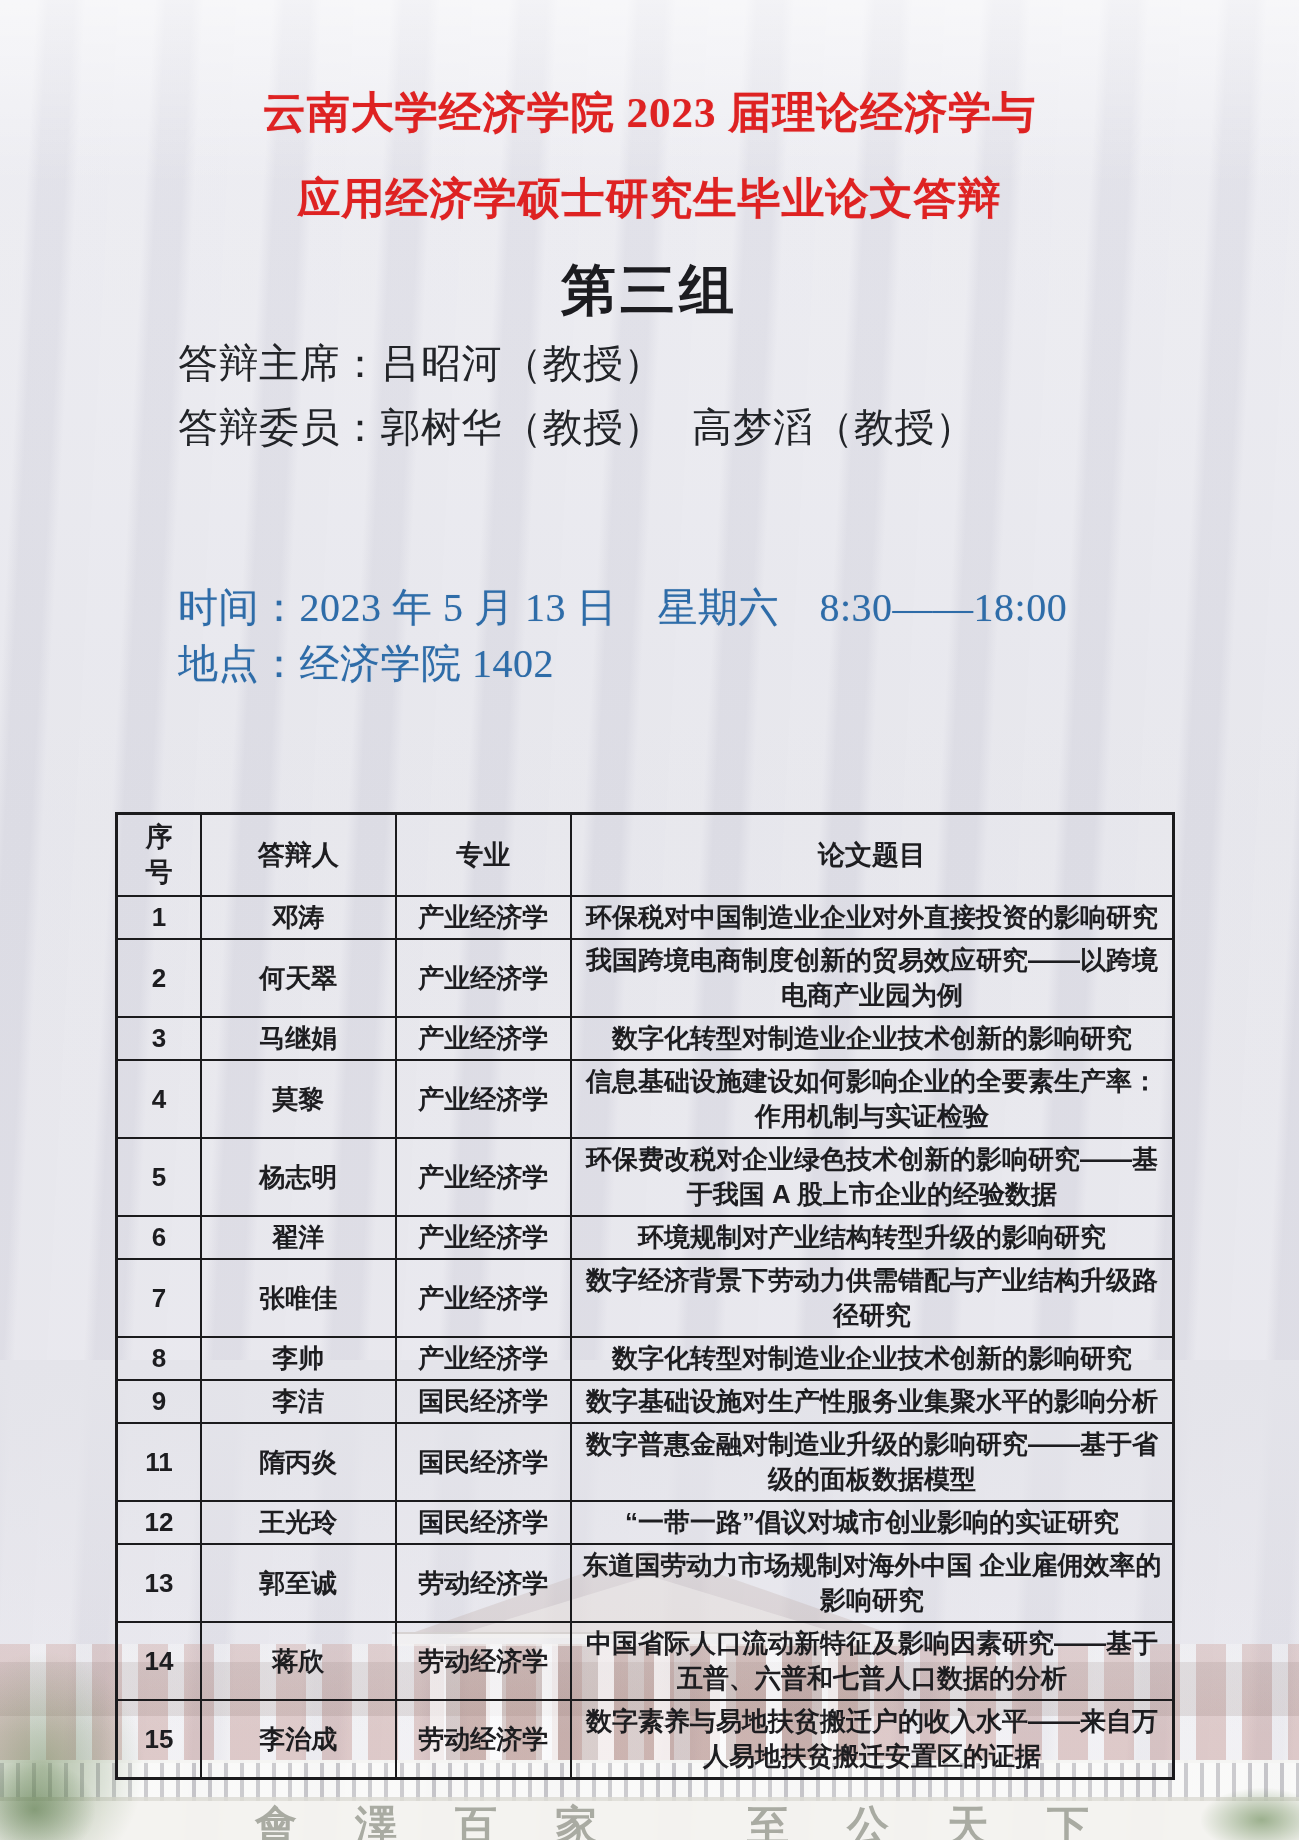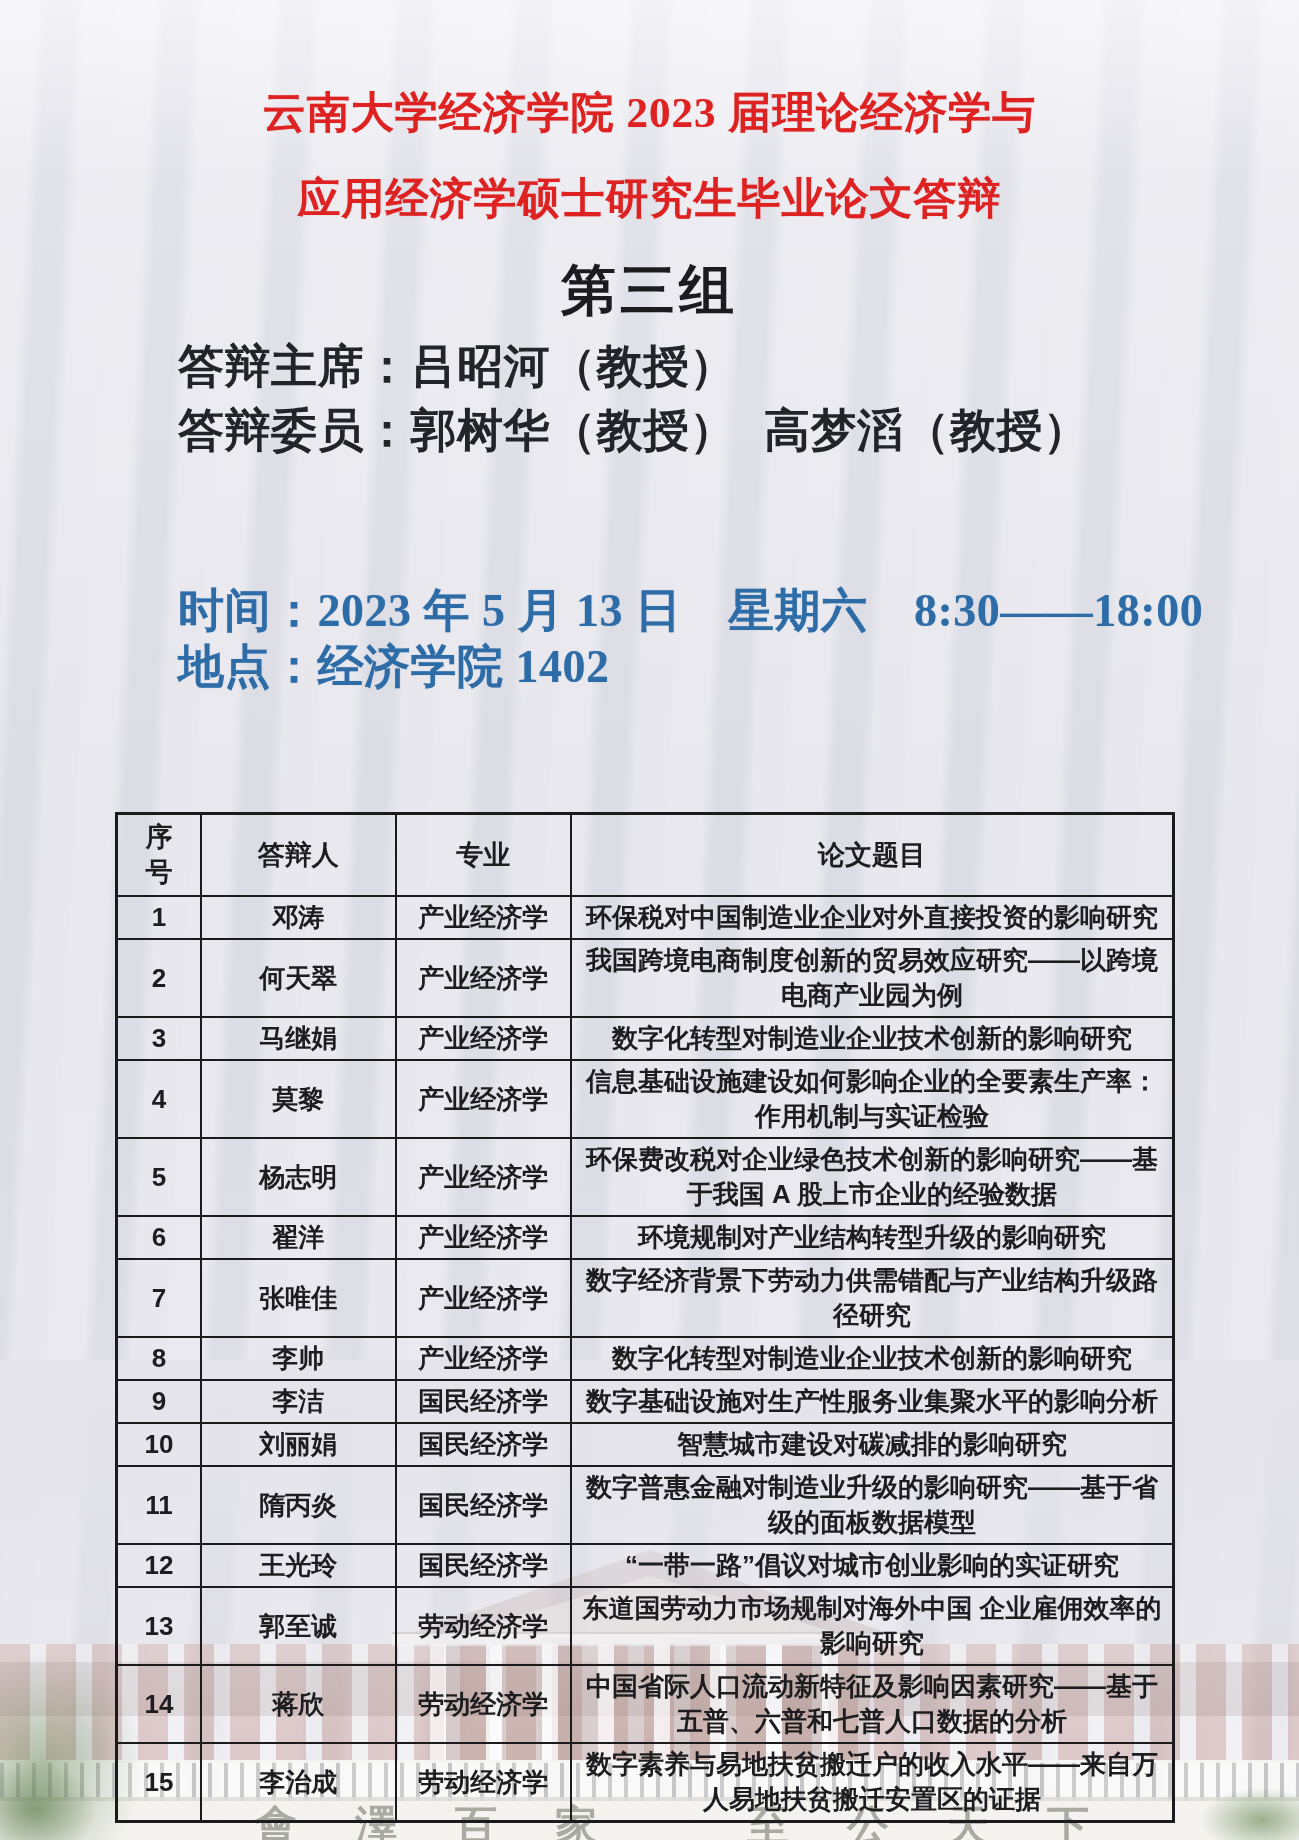--- a/index.html
+++ b/index.html
@@ -78,21 +78,21 @@
     color:#de2222; font-size:43px; font-weight:bold; letter-spacing:1px;
     text-shadow:0 0 1px rgba(222,34,34,.4);
   }
   .title-line.l1 { top:84px; }
   .title-line.l2 { top:170px; }
   .group-heading {
     position:absolute; left:0; right:0; top:254px; text-align:center;
     color:#1c1c20; font-size:55px; font-weight:bold; letter-spacing:4px;
   }
   .info-line {
-    position:absolute; color:#222428; font-size:46px; font-weight:bold;
+    position:absolute; color:#222428; font-size:40px; font-weight:normal;
     white-space:pre; letter-spacing:.5px;
   }
   .chair      { top:336px; left:178px; }
   .committee1 { top:400px; left:178px; }
   .committee2 { top:462px; left:362px; }
   .secretary  { top:518px; left:178px; }
   .blue { color:#2e6ca8; text-shadow:0 0 1px rgba(46,108,168,.35); }
   .time-line  { top:580px; left:178px; }
   .loc-line   { top:636px; left:178px; }
   .member-gap { margin-right:28px; }
@@ -225,26 +225,20 @@
               <td>产业经济学</td>
               <td>数字化转型对制造业企业技术创新的影响研究</td>
             </tr>
           <tr>
               <td>9</td>
               <td>李洁</td>
               <td>国民经济学</td>
               <td>数字基础设施对生产性服务业集聚水平的影响分析</td>
             </tr>
           <tr>
-              <td>10</td>
-              <td>刘丽娟</td>
-              <td>国民经济学</td>
-              <td>智慧城市建设对碳减排的影响研究</td>
-            </tr>
-          <tr>
               <td>11</td>
               <td>隋丙炎</td>
               <td>国民经济学</td>
               <td>数字普惠金融对制造业升级的影响研究——基于省级的面板数据模型</td>
             </tr>
           <tr>
               <td>12</td>
               <td>王光玲</td>
               <td>国民经济学</td>
               <td>“一带一路”倡议对城市创业影响的实证研究</td>

